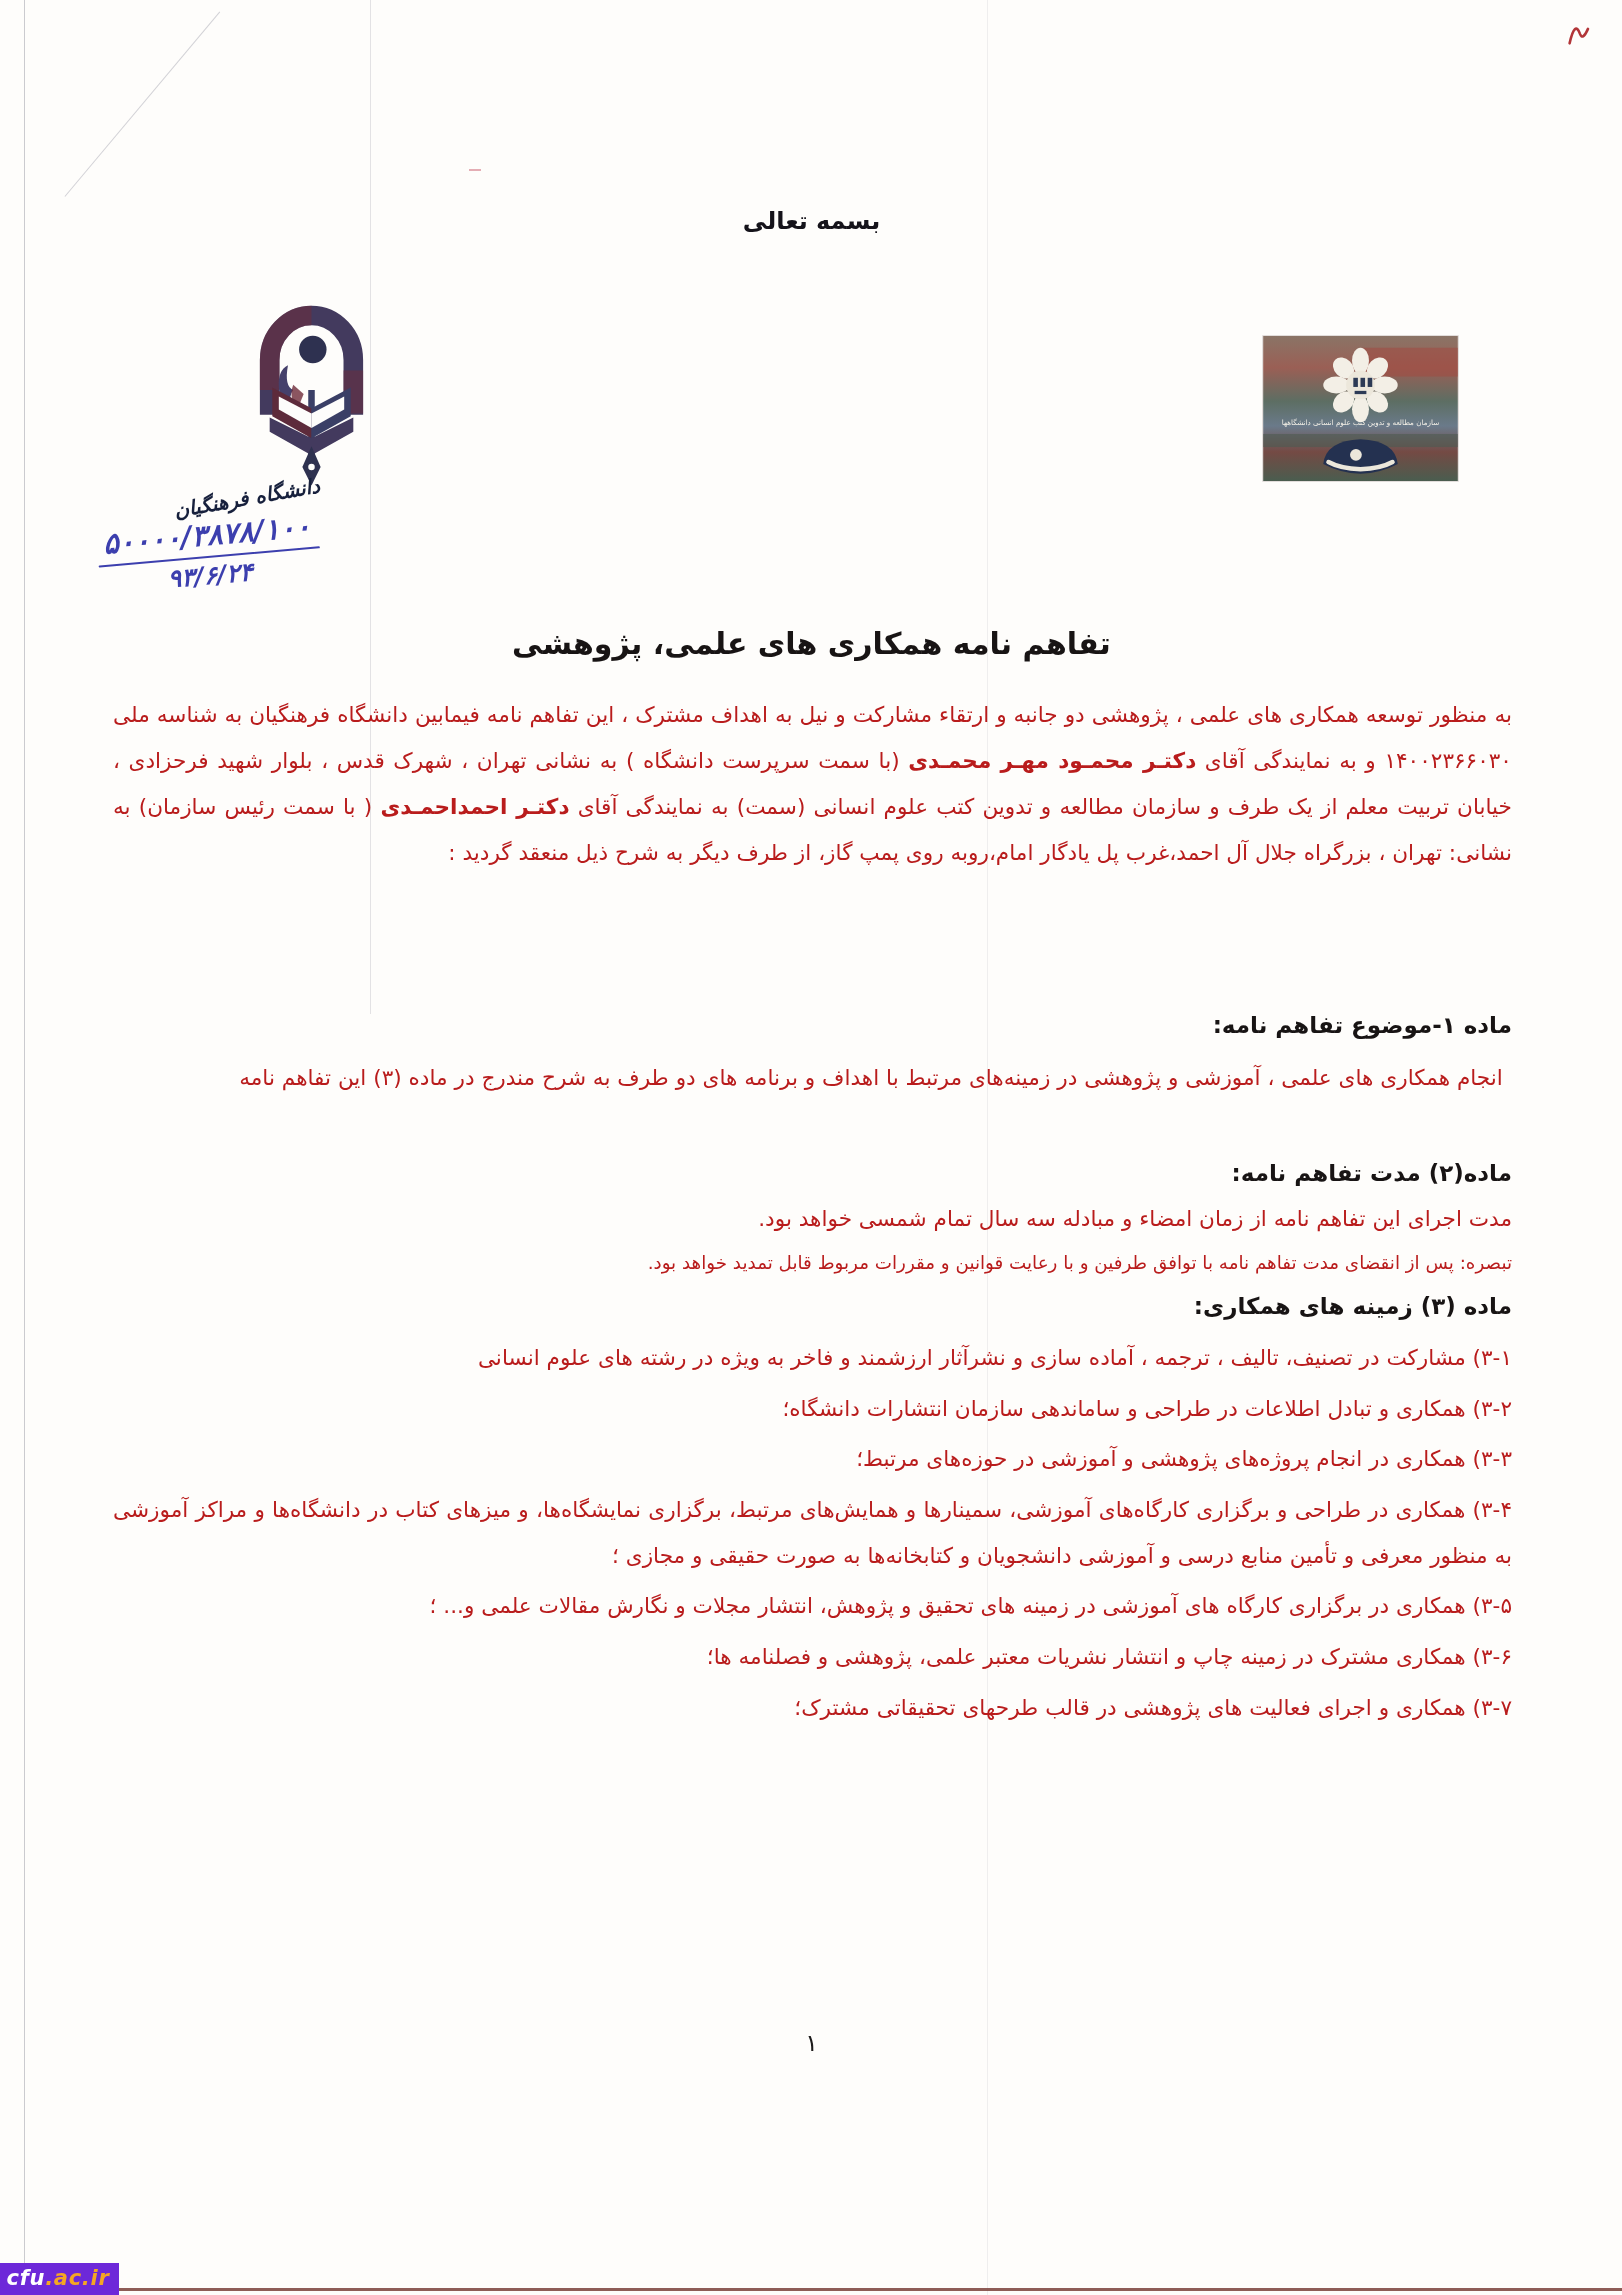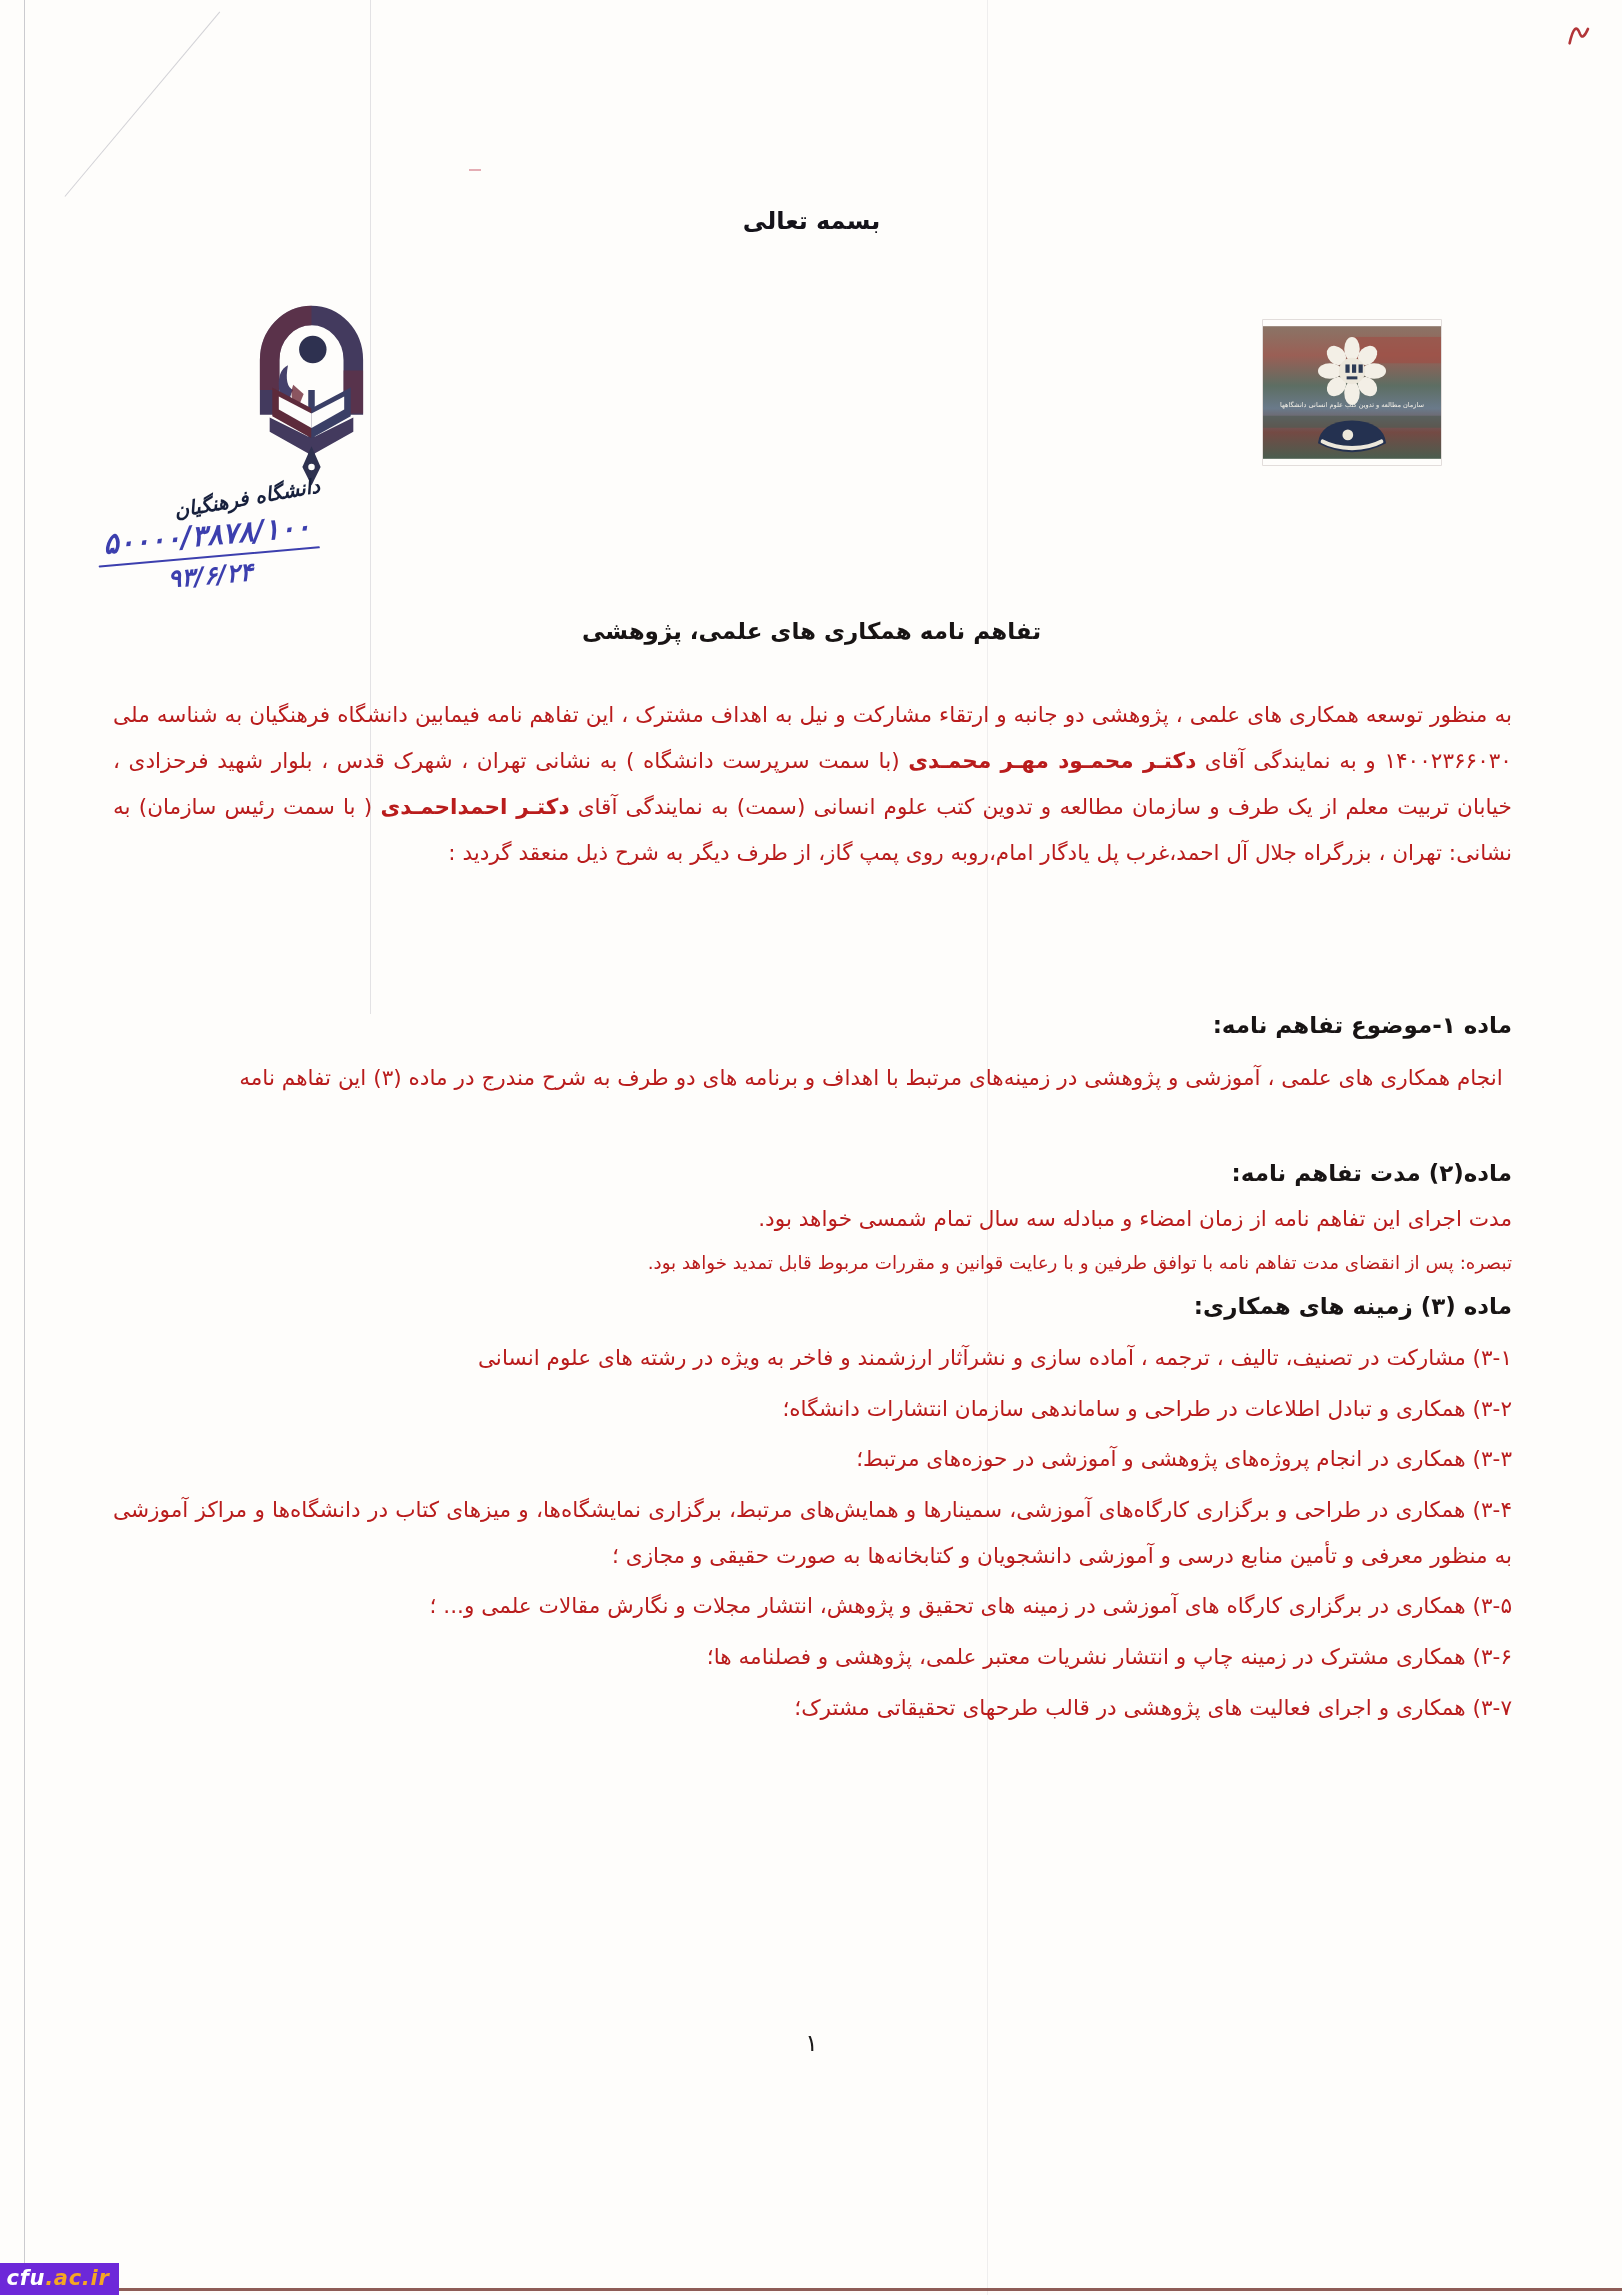--- a/index.html
+++ b/index.html
@@ -24,35 +24,35 @@
   .bismillah{
     position:absolute;left:0;right:0;top:207px;text-align:center;
     font-size:24px;font-weight:bold;letter-spacing:0.7px;color:#15131a;
   }
   .uni-logo{position:absolute;left:250px;top:292px;width:123px;height:196px;}
   .uni-caption{
     position:absolute;left:139px;top:486px;width:216px;
     font-size:20px;font-weight:bold;font-style:italic;color:#17203c;
     transform:rotate(-10deg);text-align:center;letter-spacing:1.3px;
   }
-  .stamp{position:absolute;left:1263px;top:320px;width:178px;height:145px;box-shadow:0 0 0 0.7px rgba(90,70,70,.25);}
+  .stamp{position:absolute;left:1263px;top:336px;width:195px;height:145px;box-shadow:0 0 0 0.7px rgba(90,70,70,.25);}
   .stamp svg{display:block;width:100%;height:100%;}
   .handwritten{
     position:absolute;left:58px;top:518px;width:301px;
     transform:rotate(-5deg);
     color:#3c3fae;text-align:center;
     font-style:italic;font-weight:bold;
   }
   .hw-number{font-size:29px;letter-spacing:3.9px;}
   .hw-rule{margin:3.9px auto 2.6px auto;width:222px;height:2.6px;background:#3c3fae;border-radius:2px;}
   .hw-date{font-size:25px;letter-spacing:3.3px;}
   
   .doc-title{
-    position:absolute;left:0;right:0;top:610px;margin:8px;
-    text-align:center;font-size:23px;font-weight:bold;color:#181414;
+    position:absolute;left:0;right:0;top:610px;margin:16px;
+    text-align:center;font-size:30px;font-weight:bold;color:#181414;
   }
   .rtl-text{direction:rtl;unicode-bidi:isolate;}
   .body-block{
     position:absolute;left:113px;right:111px;margin:0;
     font-size:21.6px;line-height:46px;color:#b91c1c;
   }
   .just{text-align:justify;}
   .intro{top:692px;}
   .b{font-weight:bold;}
   .art-heading{

